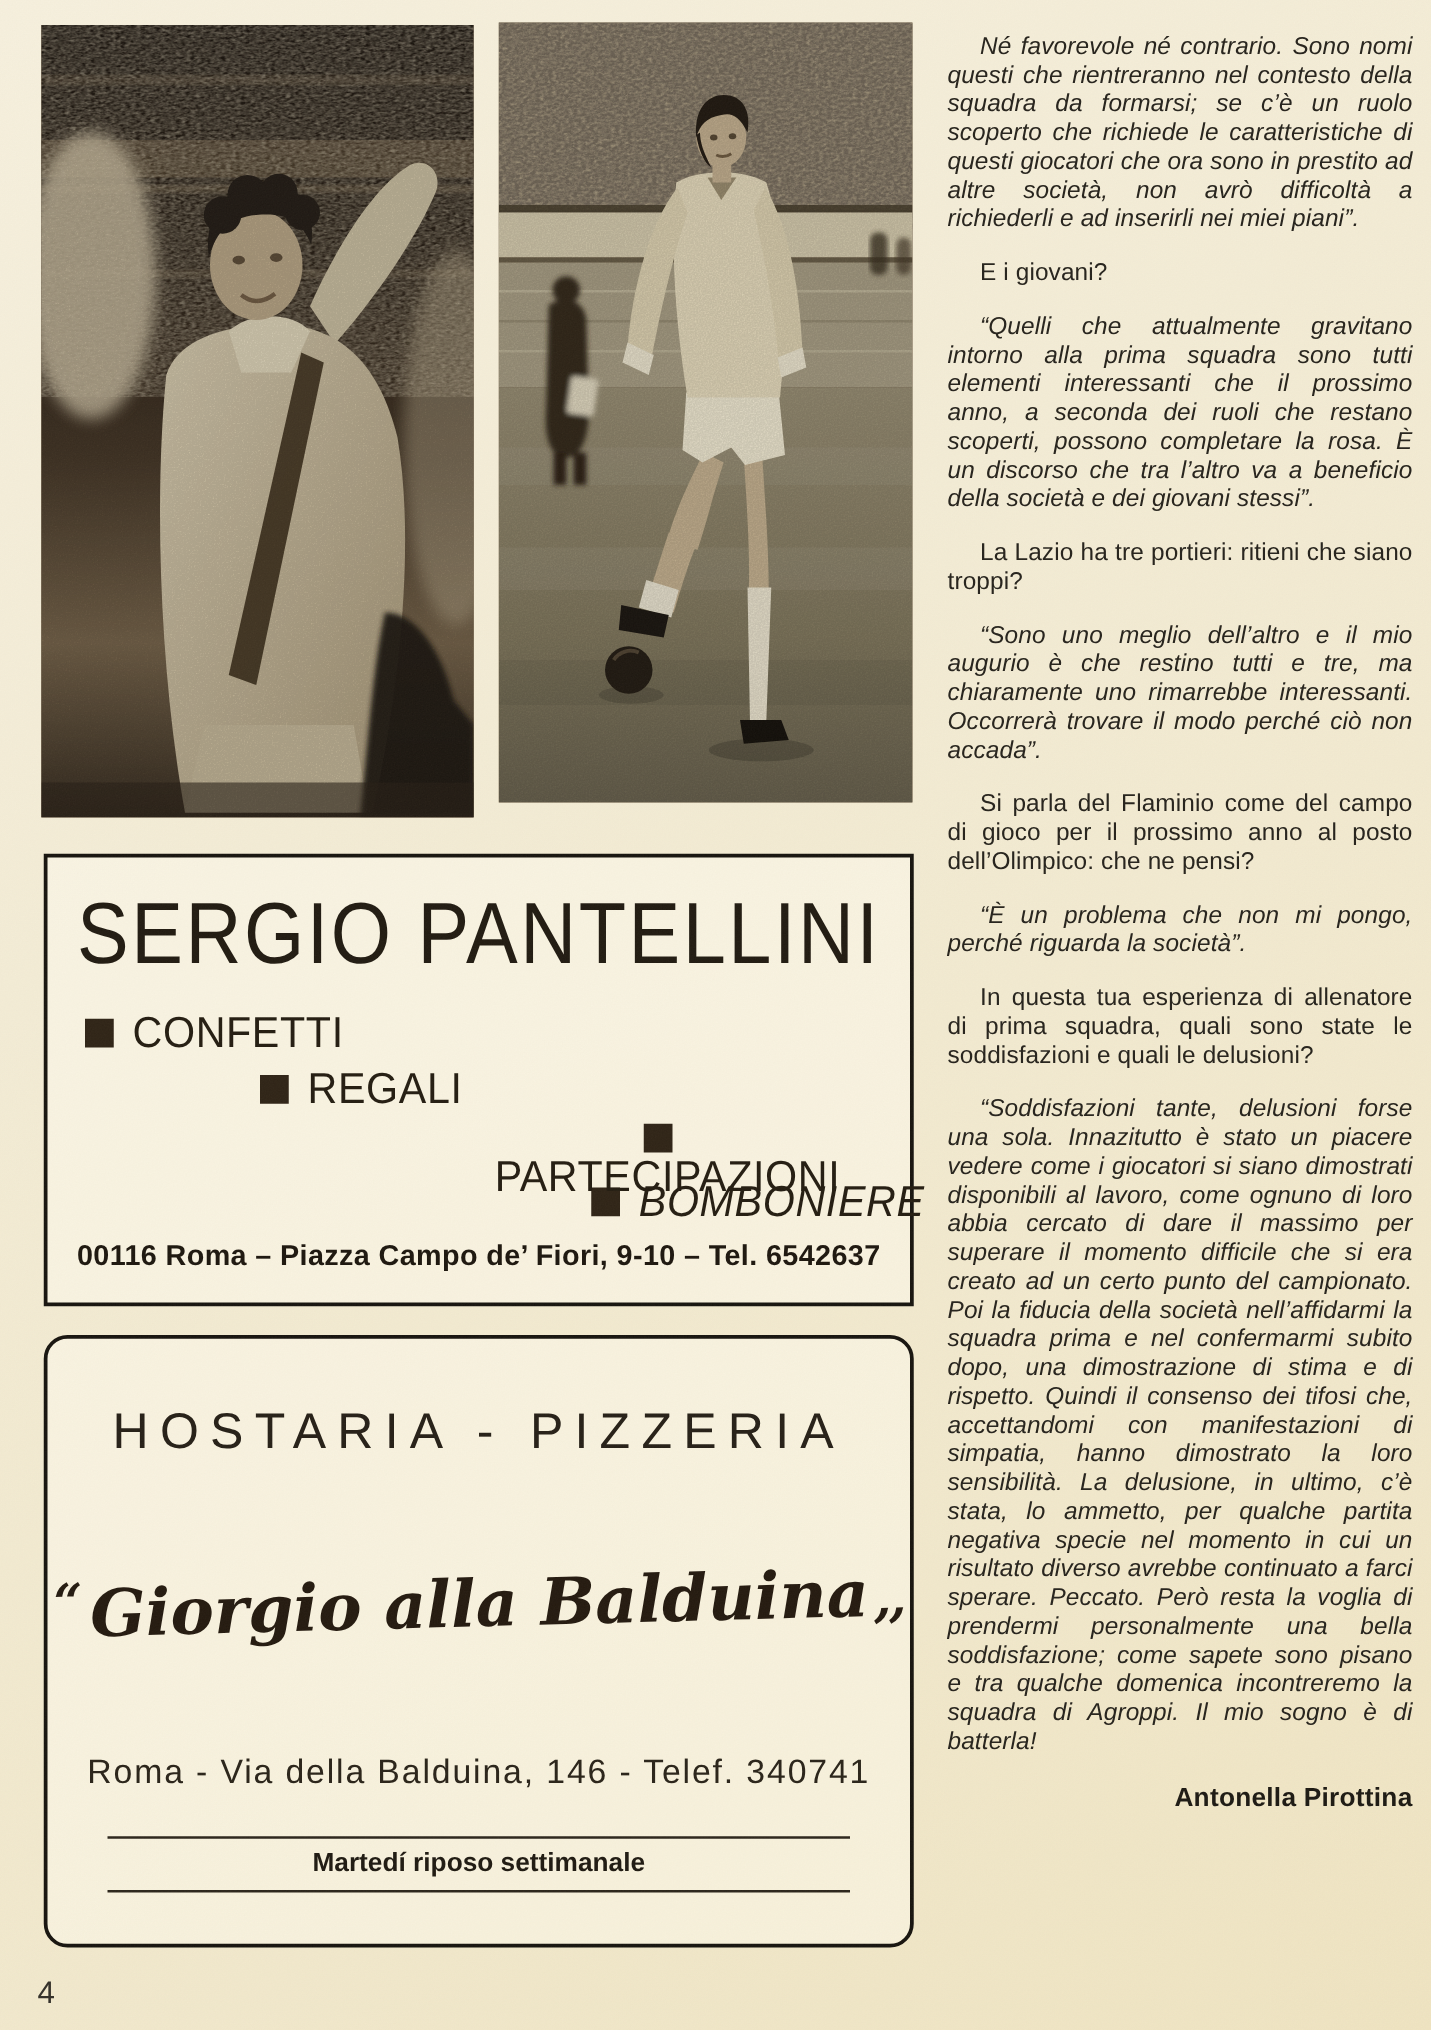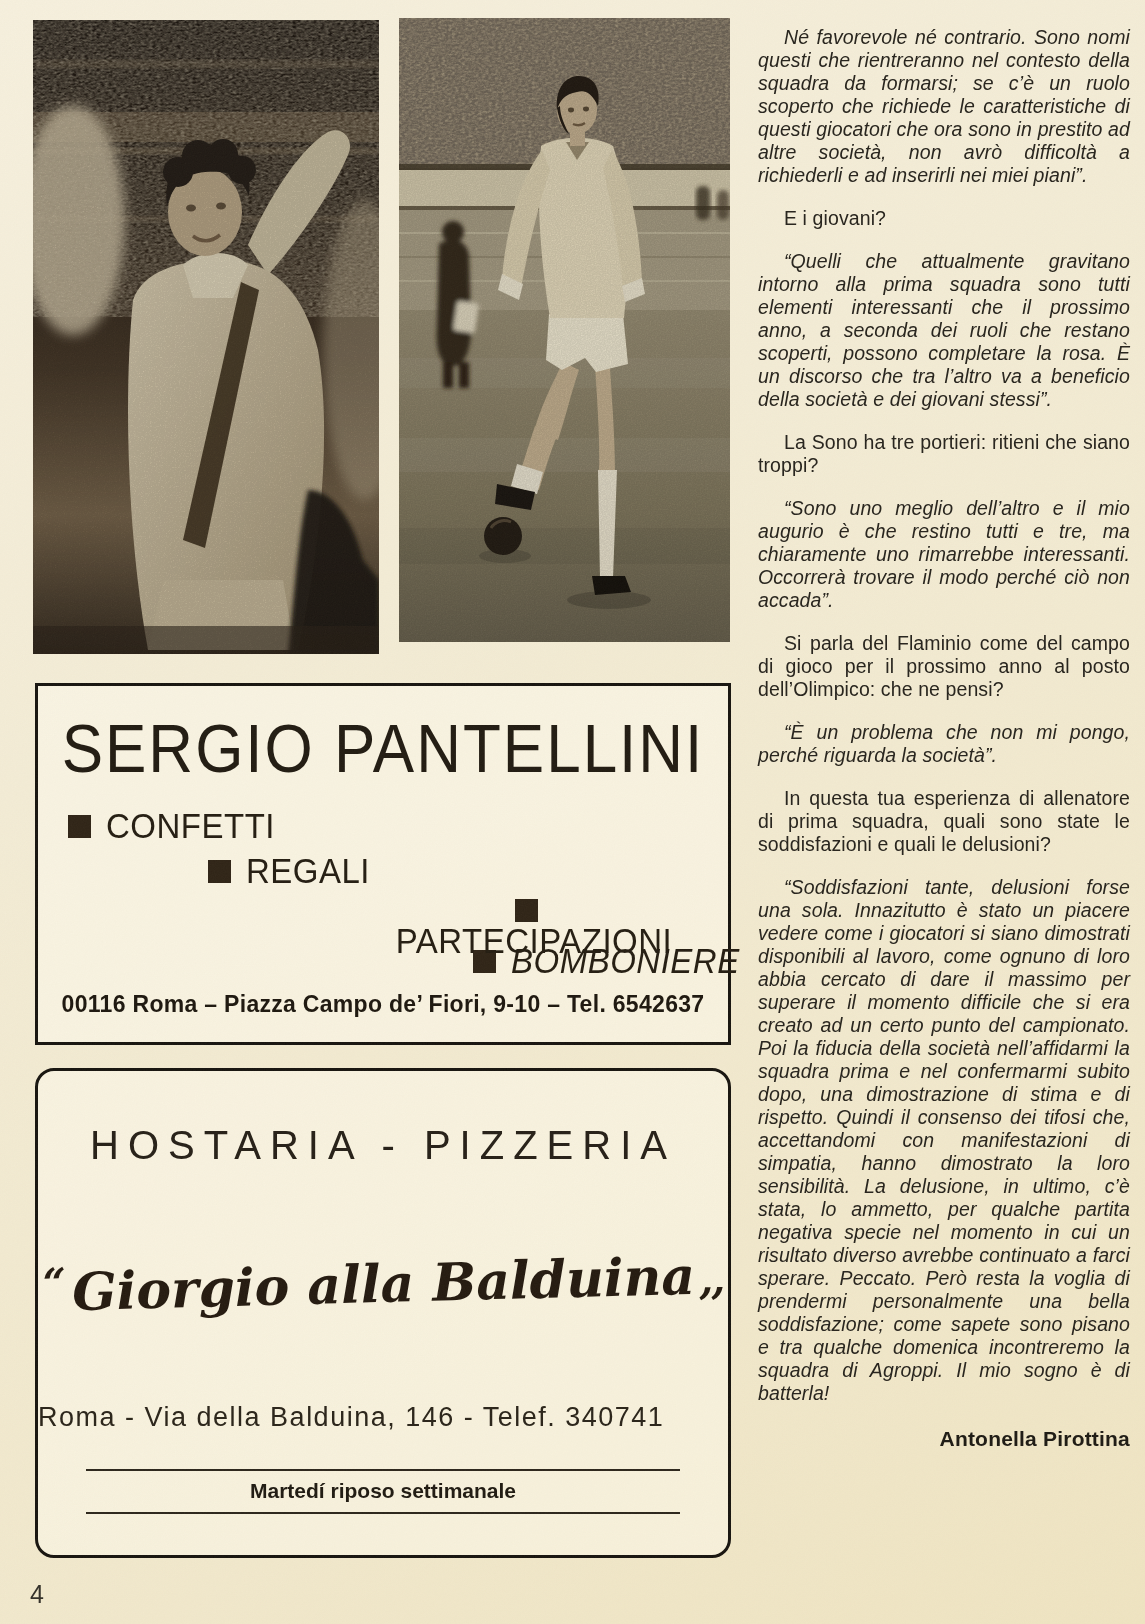--- a/index.html
+++ b/index.html
@@ -74,21 +74,21 @@
     margin-top:82px;text-align:center;
     font-family:"DejaVu Serif",serif;
     font-style:italic;font-weight:bold;
     font-size:52px;color:#241a10;
     transform:rotate(-1.5deg);
     white-space:nowrap;
   }
   .ad2-script .qo{font-size:40px;vertical-align:14px;margin-right:6px;}
   .ad2-script .qc{font-size:40px;letter-spacing:-2px;margin-left:4px;}
   .ad2-address{
-    margin-top:88px;text-align:left;
+    margin-top:88px;text-align:center;
     font-size:27px;letter-spacing:1.5px;
     color:#2a241a;white-space:nowrap;
   }
   .ad2-note{
     margin:36px auto 0 auto;width:86%;
     border-top:2px solid #2c261c;border-bottom:2px solid #2c261c;
     padding:8px 0 9px 0;text-align:center;
   }
   .ad2-note span{font-weight:bold;font-size:21px;color:#1f1a12;}
   
@@ -250,21 +250,21 @@
       </g>
       <rect width="331" height="624" filter="url(#grainR)" opacity=".16"></rect>
     </svg>
   </div>
 
   <div class="article">
     <div class="article-body">
         <p class="para answer">Né favorevole né contrario. Sono nomi questi che rientreranno nel contesto della squadra da formarsi; se c’è un ruolo scoperto che richiede le caratteristiche di questi giocatori che ora sono in prestito ad altre società, non avrò difficoltà a richiederli e ad inserirli nei miei piani”.</p>
         <p class="para question">E i giovani?</p>
         <p class="para answer">“Quelli che attualmente gravitano intorno alla prima squadra sono tutti elementi interessanti che il prossimo anno, a seconda dei ruoli che restano scoperti, possono completare la rosa. È un discorso che tra l’altro va a beneficio della società e dei giovani stessi”.</p>
-        <p class="para question">La Sono ha tre portieri: ritieni che siano troppi?</p>
+        <p class="para question">La Lazio ha tre portieri: ritieni che siano troppi?</p>
         <p class="para answer">“Sono uno meglio dell’altro e il mio augurio è che restino tutti e tre, ma chiaramente uno rimarrebbe interessanti. Occorrerà trovare il modo perché ciò non accada”.</p>
         <p class="para question">Si parla del Flaminio come del campo di gioco per il prossimo anno al posto dell’Olimpico: che ne pensi?</p>
         <p class="para answer">“È un problema che non mi pongo, perché riguarda la società”.</p>
         <p class="para question">In questa tua esperienza di allenatore di prima squadra, quali sono state le soddisfazioni e quali le delusioni?</p>
         <p class="para answer">“Soddisfazioni tante, delusioni forse una sola. Innazitutto è stato un piacere vedere come i giocatori si siano dimostrati disponibili al lavoro, come ognuno di loro abbia cercato di dare il massimo per superare il momento difficile che si era creato ad un certo punto del campionato. Poi la fiducia della società nell’affidarmi la squadra prima e nel confermarmi subito dopo, una dimostrazione di stima e di rispetto. Quindi il consenso dei tifosi che, accettandomi con manifestazioni di simpatia, hanno dimostrato la loro sensibilità. La delusione, in ultimo, c’è stata, lo ammetto, per qualche partita negativa specie nel momento in cui un risultato diverso avrebbe continuato a farci sperare. Peccato. Però resta la voglia di prendermi personalmente una bella soddisfazione; come sapete sono pisano e tra qualche domenica incontreremo la squadra di Agroppi. Il mio sogno è di batterla!</p>
       </div>
     <div class="byline">Antonella Pirottina</div>
   </div>
 
   <div class="ad ad-pantellini">

